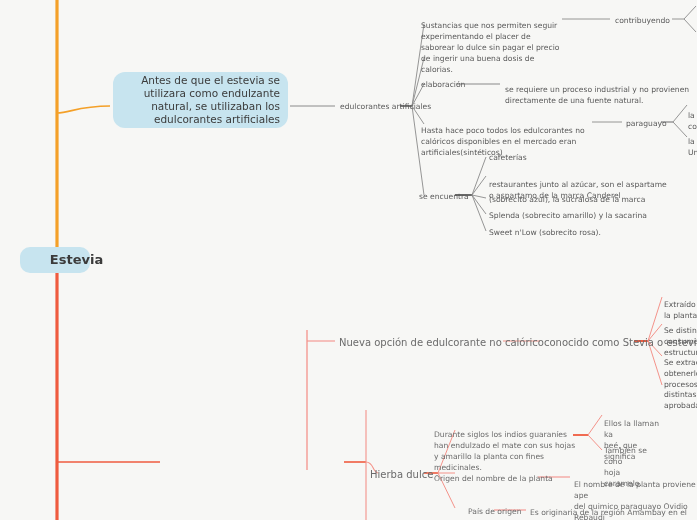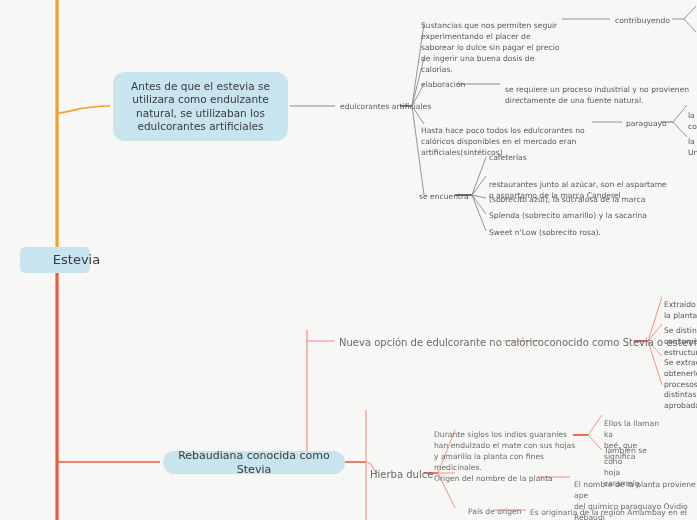--- a/index.html
+++ b/index.html
@@ -17,23 +17,23 @@
     position:absolute;
     box-sizing:border-box;
     background:#c7e4ef;
     border-radius:12px;
     color:#3b3b3b;
     text-align:center;
     display:flex;align-items:center;justify-content:center;
     line-height:1.25;
   }
   .node.root{
-    font-weight:normal;
+    font-weight:bold;
     font-size:13px;
-    border-radius:5px;
+    border-radius:10px;
     padding-left:43px;
   }
   .node.big{
     font-size:10.5px;
     padding:6px 8px;
   }
   .node.pill{
     font-size:11px;
     border-radius:14px;
     padding:4px 12px;
@@ -113,21 +113,21 @@
 
     <path d="M538,477 L570,477" stroke="#f4938a" stroke-width="1.1" fill="none"></path>
 
     <path d="M494,510 L526,510" stroke="#f4938a" stroke-width="1.1" fill="none"></path>
   </svg>
 
   <div class="node root" style="left:20px;top:247px;width:70px;height:26px;">
     <span>Estevia</span>
   </div>
 
-  <div class="node big" style="left:113px;top:72px;width:175px;height:69px;">
+  <div class="node big" style="left:113px;top:72px;width:175px;height:56px;text-align:right;">
     <span>Antes de que el estevia se utilizara como endulzante natural, se utilizaban los edulcorantes artificiales</span>
   </div>
 
   <div class="lbl nowrap" style="left:340px;top:101px;">
     <span>edulcorantes artificiales</span>
   </div>
 
   <div class="lbl" style="left:421px;top:9px;width:140px;">
     <span>Sustancias que nos permiten seguir experimentando el placer de saborear lo dulce sin pagar el precio de ingerir una buena dosis de calorias.</span>
   </div>
@@ -197,23 +197,20 @@
   <div class="lbl" style="left:664px;top:346px;width:60px;">
     <span>Se extrae d
 obtenerlo cr
 procesos ind</span>
   </div>
   <div class="lbl" style="left:664px;top:378px;width:60px;">
     <span>distintas for
 aprobadas d</span>
   </div>
 
-  <div class="node pill" style="left:163px;top:451px;width:182px;height:23px;">
-    <span>Rebaudiana conocida como Stevia</span>
-  </div>
 
   <div class="lbl mid nowrap" style="left:370px;top:468px;color:#6b6b6b;">
     <span>Hierba dulce</span>
   </div>
 
   <div class="lbl" style="left:434px;top:418px;width:142px;color:#6b6b6b;">
     <span>Durante siglos los indios guaraníes han endulzado el mate con sus hojas y amarillo la planta con fines medicinales.</span>
   </div>
   <div class="lbl" style="left:604px;top:434px;width:56px;color:#6b6b6b;">
     <span>También  se cono

